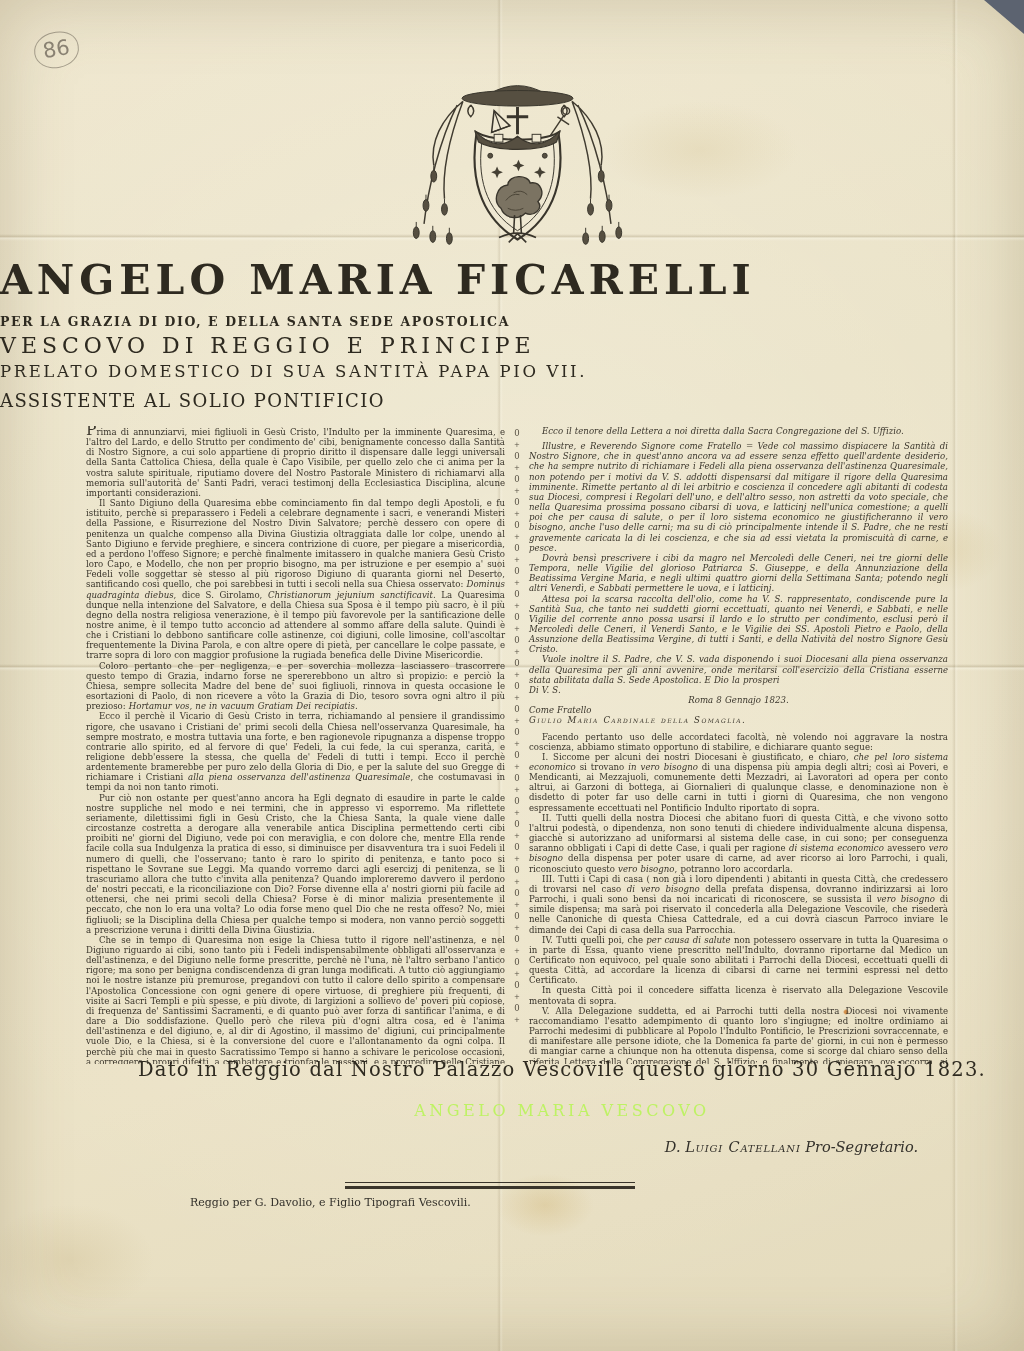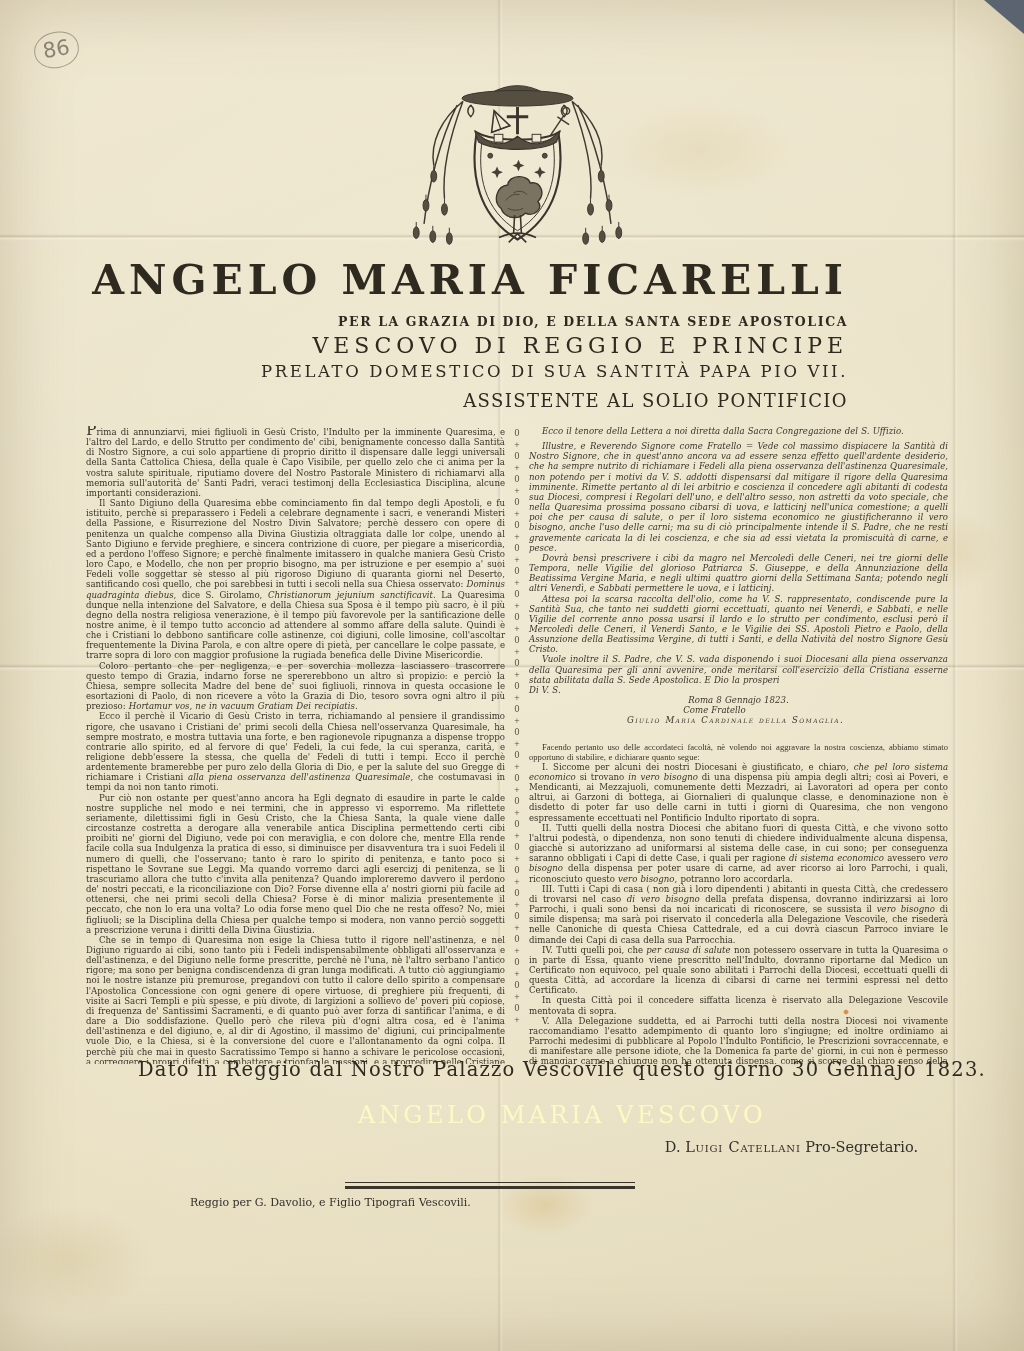--- a/index.html
+++ b/index.html
@@ -28,21 +28,21 @@
     background:linear-gradient(to right, rgba(120,102,66,0), rgba(120,102,66,.14) 40%, rgba(255,255,246,.22) 65%, rgba(120,102,66,0));}
   .pencil-number{
     position:absolute;left:34px;top:32px;
     font-family:"DejaVu Sans", sans-serif;
     font-size:21px;color:rgba(105,98,85,.75);
     border:1.6px solid rgba(105,98,85,.55);
     border-radius:50% 45% 50% 48%;
     padding:4px 8px 6px 8px;transform:rotate(-10deg);
   }
   .arms{position:absolute;left:400px;top:72px;}
-  .hdr{position:absolute;left:0;width:848px;text-align:right;color:#2e2a20;white-space:nowrap;}
+  .hdr{position:absolute;left:0;width:848px;text-align:left;color:#2e2a20;white-space:nowrap;}
   .title{top:256px;font-size:41px;font-weight:bold;letter-spacing:5px;}
   .sub1{top:314px;font-size:12.5px;font-weight:bold;letter-spacing:1.6px;}
   .sub2{top:333px;font-size:22px;letter-spacing:5px;}
   .sub3{top:362px;font-size:16.5px;letter-spacing:2.6px;}
   .sub4{top:390px;font-size:18px;letter-spacing:1.4px;}
   .columns{
     position:absolute;left:86px;top:426px;width:862px;height:638px;
     display:flex;overflow:hidden;color:#3a352b;
   }
   .col{width:419px;font-size:8.6px;line-height:10.15px;text-align:justify;word-spacing:.4px;}
@@ -52,27 +52,27 @@
   }
   .col-divider span{display:block;line-height:11.5px;}
   .orn-a{font-size:8.5px;}
   .orn-b{font-size:7px;}
   .para{margin:0;}
   .ind{text-indent:13px;}
   .ital{font-style:italic;}
   .it{font-style:italic;}
   .sc{font-variant:small-caps;letter-spacing:1.4px;}
   .al-center{text-align:center;}
-  .al-right{text-align:center;}
+  .al-right{text-align:left;}
   .dropcap{font-size:15.5px;line-height:8px;}
   .dateline{position:absolute;left:100px;top:1058px;width:924px;text-align:center;
     font-size:19.5px;letter-spacing:1.2px;color:#2e2a20;white-space:nowrap;}
   .signature{position:absolute;left:100px;top:1101px;width:924px;text-align:center;
-    font-size:24px;letter-spacing:3.5px;color:#fef9c3;white-space:nowrap;}
-  .secretary{position:absolute;right:106px;top:1139px;font-size:14.5px;
+    font-size:16px;letter-spacing:3.5px;color:#bef264;white-space:nowrap;}
+  .secretary{position:absolute;right:106px;top:1139px;font-size:14.5px;font-style:italic;
     color:#33302a;white-space:nowrap;margin-left:40px;}
   .secretary .name{font-variant:small-caps;letter-spacing:.8px;}
   .end-rule{position:absolute;left:345px;top:1182px;width:290px;height:7px;
     border-top:1.5px solid #3a352b;border-bottom:3.5px solid #3a352b;box-sizing:border-box;}
   .imprint{position:absolute;left:190px;top:1196px;width:600px;text-align:left;
     font-size:11px;color:#33302a;white-space:nowrap;}
   svg .ink{stroke:#403b30;fill:none;stroke-width:1.5;}
   svg .fillink{fill:#564f41;stroke:#39352c;}
 </style>
 </head>
@@ -237,21 +237,21 @@
   <div class="col">
       <p class="para ind" style="margin-bottom: 5px; font-style: italic;"><span>Ecco il tenore della Lettera a noi diretta dalla Sacra Congregazione del S. Uffizio.</span></p>
       <p class="para ind ital"><span>Illustre, e Reverendo Signore come Fratello = Vede col massimo dispiacere la Santità di Nostro Signore, che in quest'anno ancora va ad essere senza effetto quell'ardente desiderio, che ha sempre nutrito di richiamare i Fedeli alla piena osservanza dell'astinenza Quaresimale, non potendo per i motivi da V. S. addotti dispensarsi dal mitigare il rigore della Quaresima imminente. Rimette pertanto al di lei arbitrio e coscienza il concedere agli abitanti di codesta sua Diocesi, compresi i Regolari dell'uno, e dell'altro sesso, non astretti da voto speciale, che nella Quaresima prossima possano cibarsi di uova, e latticinj nell'unica comestione; a quelli poi che per causa di salute, o per il loro sistema economico ne giustificheranno il vero bisogno, anche l'uso delle carni; ma su di ciò principalmente intende il S. Padre, che ne resti gravemente caricata la di lei coscienza, e che sia ad essi vietata la promiscuità di carne, e pesce.</span></p>
       <p class="para ind ital"><span>Dovrà bensì prescrivere i cibi da magro nel Mercoledì delle Ceneri, nei tre giorni delle Tempora, nelle Vigilie del glorioso Patriarca S. Giuseppe, e della Annunziazione della Beatissima Vergine Maria, e negli ultimi quattro giorni della Settimana Santa; potendo negli altri Venerdì, e Sabbati permettere le uova, e i latticinj.</span></p>
       <p class="para ind ital"><span>Attesa poi la scarsa raccolta dell'olio, come ha V. S. rappresentato, condiscende pure la Santità Sua, che tanto nei suddetti giorni eccettuati, quanto nei Venerdì, e Sabbati, e nelle Vigilie del corrente anno possa usarsi il lardo e lo strutto per condimento, esclusi però il Mercoledì delle Ceneri, il Venerdì Santo, e le Vigilie dei SS. Apostoli Pietro e Paolo, della Assunzione della Beatissima Vergine, di tutti i Santi, e della Natività del nostro Signore Gesù Cristo.</span></p>
       <p class="para ind ital"><span>Vuole inoltre il S. Padre, che V. S. vada disponendo i suoi Diocesani alla piena osservanza della Quaresima per gli anni avvenire, onde meritarsi coll'esercizio della Cristiana esserne stata abilitata dalla S. Sede Apostolica. E Dio la prosperi</span></p>
       <p class="para ital"><span>Di V. S.</span></p>
       <p class="para ital al-center"><span>Roma 8 Gennajo 1823.</span></p>
       <p class="para ital al-right" style="padding-right: 48px;"><span>Come Fratello</span></p>
       <p class="para ital al-right sc" style="padding-right: 6px;"><span>Giulio Maria Cardinale della Somaglia.</span></p>
-      <p class="para ind" style="margin-top: 16px; font-family: Liberation Serif, serif;"><span>Facendo pertanto uso delle accordateci facoltà, nè volendo noi aggravare la nostra coscienza, abbiamo stimato opportuno di stabilire, e dichiarare quanto segue:</span></p>
+      <p class="para ind" style="margin-top: 6px;"><span>Facendo pertanto uso delle accordateci facoltà, nè volendo noi aggravare la nostra coscienza, abbiamo stimato opportuno di stabilire, e dichiarare quanto segue:</span></p>
       <p class="para ind"><span>I. Siccome per alcuni dei nostri Diocesani è giustificato, e chiaro, </span><span class="it">che pel loro sistema economico</span><span> si trovano </span><span class="it">in vero bisogno</span><span> di una dispensa più ampia degli altri; così ai Poveri, e Mendicanti, ai Mezzajuoli, comunemente detti Mezzadri, ai Lavoratori ad opera per conto altrui, ai Garzoni di bottega, ai Giornalieri di qualunque classe, e denominazione non è disdetto di poter far uso delle carni in tutti i giorni di Quaresima, che non vengono espressamente eccettuati nel Pontificio Indulto riportato di sopra.</span></p>
       <p class="para ind"><span>II. Tutti quelli della nostra Diocesi che abitano fuori di questa Città, e che vivono sotto l'altrui podestà, o dipendenza, non sono tenuti di chiedere individualmente alcuna dispensa, giacchè si autorizzano ad uniformarsi al sistema delle case, in cui sono; per conseguenza saranno obbligati i Capi di dette Case, i quali per ragione </span><span class="it">di sistema economico</span><span> avessero </span><span class="it">vero bisogno</span><span> della dispensa per poter usare di carne, ad aver ricorso ai loro Parrochi, i quali, riconosciuto questo </span><span class="it">vero bisogno</span><span>, potranno loro accordarla.</span></p>
       <p class="para ind"><span>III. Tutti i Capi di casa ( non già i loro dipendenti ) abitanti in questa Città, che credessero di trovarsi nel caso </span><span class="it">di vero bisogno</span><span> della prefata dispensa, dovranno indirizzarsi ai loro Parrochi, i quali sono bensì da noi incaricati di riconoscere, se sussista il </span><span class="it">vero bisogno</span><span> di simile dispensa; ma sarà poi riservato il concederla alla Delegazione Vescovile, che risederà nelle Canoniche di questa Chiesa Cattedrale, ed a cui dovrà ciascun Parroco inviare le dimande dei Capi di casa della sua Parrocchia.</span></p>
       <p class="para ind"><span>IV. Tutti quelli poi, che </span><span class="it">per causa di salute</span><span> non potessero osservare in tutta la Quaresima o in parte di Essa, quanto viene prescritto nell'Indulto, dovranno riportarne dal Medico un Certificato non equivoco, pel quale sono abilitati i Parrochi della Diocesi, eccettuati quelli di questa Città, ad accordare la licenza di cibarsi di carne nei termini espressi nel detto Certificato.</span></p>
       <p class="para ind"><span>In questa Città poi il concedere siffatta licenza è riservato alla Delegazione Vescovile mentovata di sopra.</span></p>
       <p class="para ind"><span>V. Alla Delegazione suddetta, ed ai Parrochi tutti della nostra Diocesi noi vivamente raccomandiamo l'esatto adempimento di quanto loro s'ingiugne; ed inoltre ordiniamo ai Parrochi medesimi di pubblicare al Popolo l'Indulto Pontificio, le Prescrizioni sovraccennate, e di manifestare alle persone idiote, che la Domenica fa parte de' giorni, in cui non è permesso di mangiar carne a chiunque non ha ottenuta dispensa, come si scorge dal chiaro senso della riferita Lettera della Congregazione del S. Uffizio; e finalmente di spiegare, ove occorra, ai loro Parrocchiani, massimamente nella Campagna, nel modo il più intelligibile i sentimenti, co' quali accompagniamo il più volte nominato Indulto; mentre colla maggiore effusione del nostro cuore diamo ad Essi, ed al Popolo alla lor cura affidato la Pastorale Benedizione.</span></p>
     </div>
 </div>
 
 <div class="dateline">Dato in Reggio dal Nostro Palazzo Vescovile questo giorno 30 Gennajo 1823.</div>

